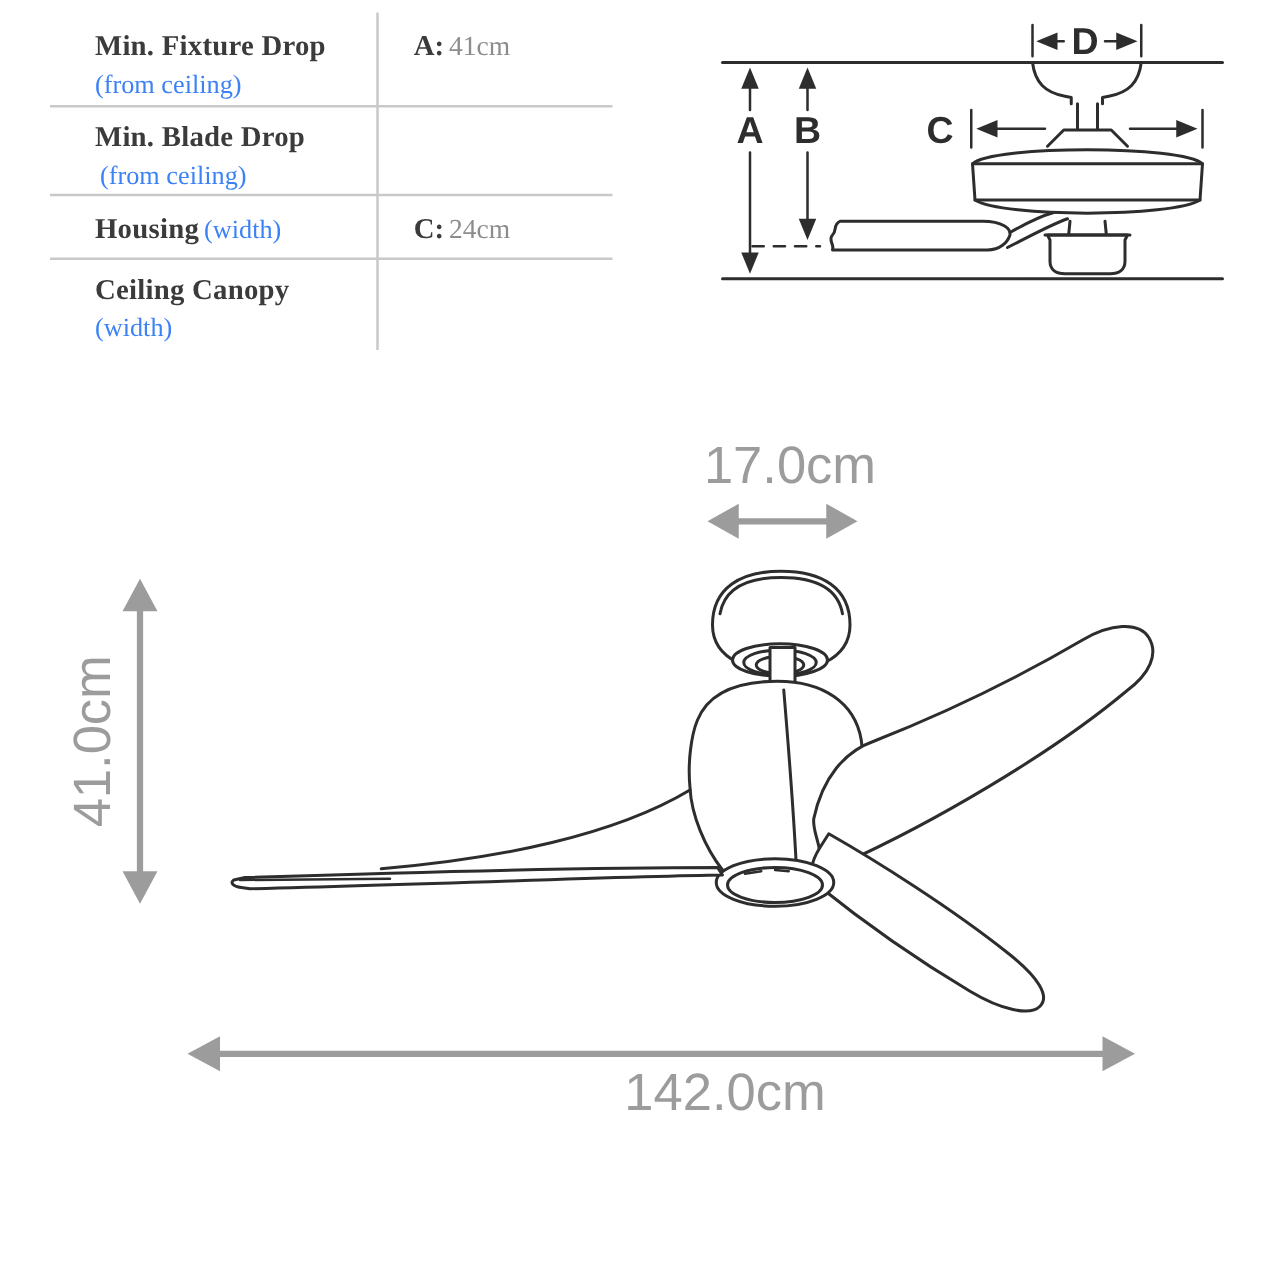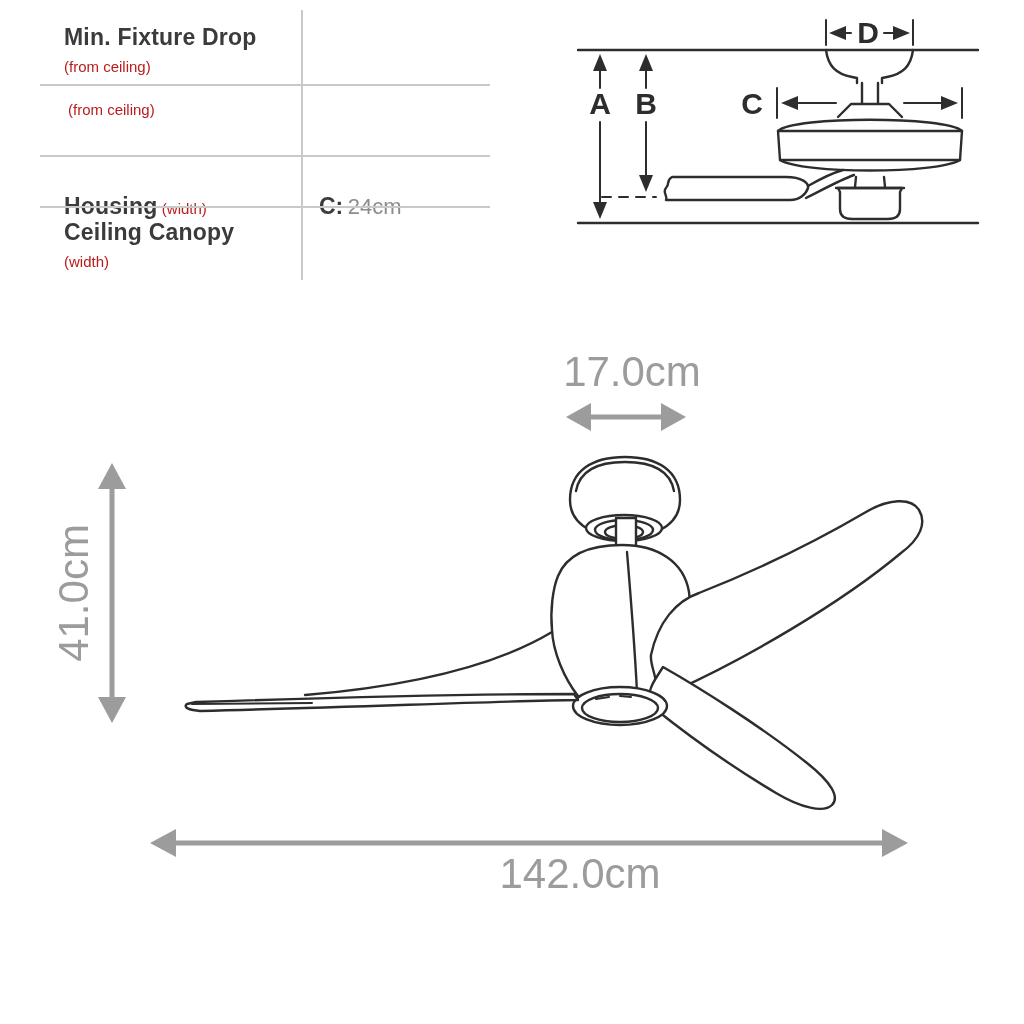--- a/index.html
+++ b/index.html
@@ -2,25 +2,25 @@
 <html><head>
 <meta charset="utf-8">
 <style>
   html,body{margin:0;padding:0;background:#ffffff;}
   #canvas{
     position:relative;width:1024px;height:1024px;background:#ffffff;overflow:hidden;
     font-family:"Liberation Sans",sans-serif;
   }
   
   #spec-table{position:absolute;left:40px;top:10px;width:450px;}
-  .spec-row{position:absolute;left:4px;width:450px;display:flex;}
+  .spec-row{position:absolute;left:16px;width:450px;display:flex;font-family:Liberation Serif, serif;}
   .cell-label{width:261px;padding-left:20px;box-sizing:border-box;}
   .cell-value{padding-left:14px;}
   .lbl{font-weight:bold;font-size:23px;color:#3b3b3b;line-height:30px;letter-spacing:0.2px;}
-  .note{font-size:15px;color:#b91c1c;line-height:30px;}
+  .note{font-size:21px;color:#3b82f6;line-height:30px;}
   .note-block{display:block;}
   .vkey{font-weight:bold;font-size:23px;color:#3b3b3b;line-height:30px;}
   .vval{font-size:22px;color:#8c8c8c;line-height:30px;}
   .hsep{position:absolute;left:0;width:450px;height:0;border-top:2px solid #c9c9c9;}
   #col-divider{position:absolute;left:261px;top:0;width:0;height:270px;border-left:2px solid #c9c9c9;}
   
   #art{position:absolute;left:0;top:0;}
   .ink{stroke:#2d2d2d;fill:none;stroke-width:2.4;stroke-linecap:round;stroke-linejoin:round;}
   .inkfill{stroke:#2d2d2d;fill:#ffffff;stroke-width:2.4;stroke-linejoin:round;}
   .inkthin{stroke:#2d2d2d;fill:none;stroke-width:2;stroke-linecap:round;}
@@ -35,29 +35,34 @@
 
 <div id="canvas">
 
   <div id="spec-table">
 
     <div class="spec-row" style="top:12px;">
       <div class="cell-label">
         <span class="lbl">Min. Fixture Drop</span>
         <span class="note note-block">(from ceiling)</span>
       </div>
+      <div class="cell-value">
+        <span class="vkey">A:</span>
+        <span class="vval">41cm</span>
+      </div>
     </div>
 
     <div class="spec-row" style="top:85px;">
       <div class="cell-label">
+        <span class="lbl">Min. Blade Drop</span>
         <span class="note note-block" style="padding-left:4px;">(from ceiling)</span>
       </div>
     </div>
 
-    <div class="spec-row" style="top:158px;margin-top:23px;">
+    <div class="spec-row" style="top:158px;">
       <div class="cell-label">
         <span class="lbl">Housing</span>
         <span class="note">(width)</span>
       </div>
       <div class="cell-value">
         <span class="vkey">C:</span>
         <span class="vval">24cm</span>
       </div>
     </div>
 

